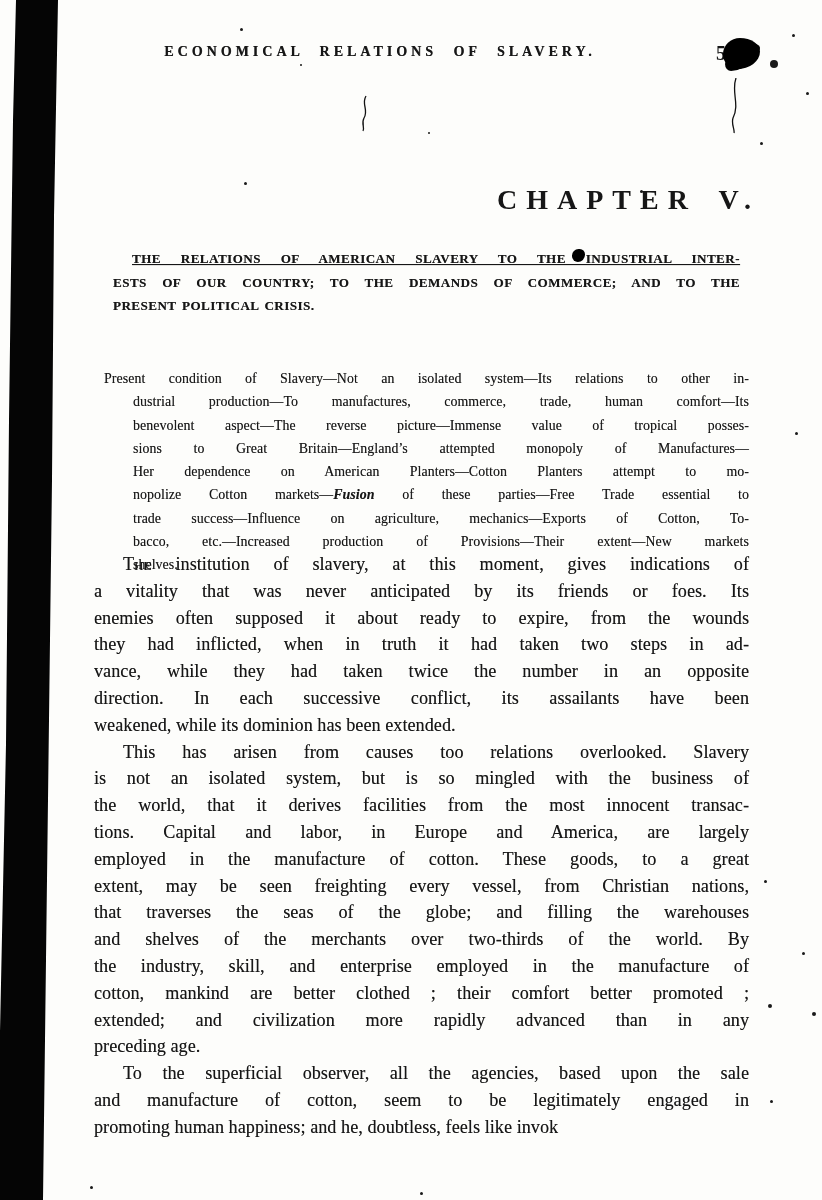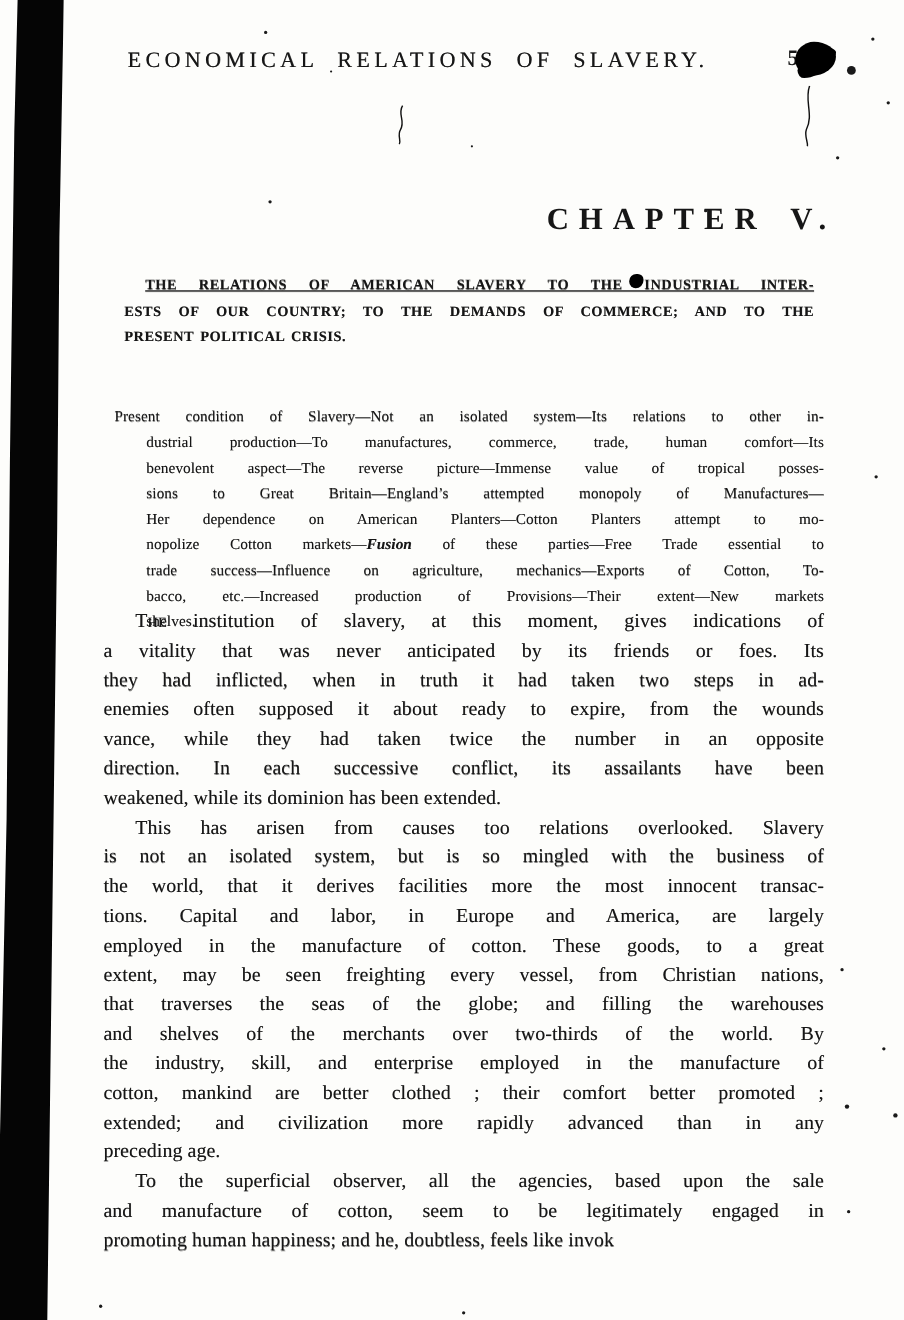--- a/index.html
+++ b/index.html
@@ -18,21 +18,21 @@
   
   .gutter {
     position: absolute; left: 0; top: 0;
     width: 60px; height: 1200px;
     background: #050505;
     clip-path: polygon(16px 0%, 58px 0%, 54px 18%, 52px 40%, 49px 60%, 46px 80%, 43px 100%, 0% 100%, 0% 86%, 6px 62%, 9px 35%, 13px 10%);
   }
   .running-header {
     position: absolute; top: 44px; left: 70px; width: 620px;
     text-align: center;
-    font-size: 20px; font-weight: 400;
+    font-size: 14px; font-weight: 700;
     letter-spacing: 4px; word-spacing: 9px;
     white-space: nowrap;
     text-shadow: 0.3px 0.3px 0 rgba(0,0,0,0.6);
   }
   .page-number {
     position: absolute; top: 42px; left: 716px;
     font-size: 20px; font-weight: 700;
     letter-spacing: 2px;
   }
   .blot-pagenum {
@@ -118,29 +118,29 @@
     <div class="line hang">Her dependence on American Planters—Cotton Planters attempt to mo-</div>
     <div class="line hang"><span>nopolize Cotton markets—</span><span class="it">Fusion</span><span> of these parties—Free Trade essential to</span></div>
     <div class="line hang">trade success—Influence on agriculture, mechanics—Exports of Cotton, To-</div>
     <div class="line hang">bacco, etc.—Increased production of Provisions—Their extent—New markets</div>
     <div class="line hang last">shelves.</div>
   </div>
 
   <div class="body-text">
     <div class="line indent"><span class="sc">The</span><span> institution of slavery, at this moment, gives indications of</span></div>
     <div class="line">a vitality that was never anticipated by its friends or foes. Its</div>
+    <div class="line">enemies often supposed it about ready to expire, from the wounds</div>
     <div class="line">they had inflicted, when in truth it had taken two steps in ad-</div>
-    <div class="line">enemies often supposed it about ready to expire, from the wounds</div>
     <div class="line">vance, while they had taken twice the number in an opposite</div>
     <div class="line">direction. In each successive conflict, its assailants have been</div>
     <div class="line last">weakened, while its dominion has been extended.</div>
 
     <div class="line indent">This has arisen from causes too relations overlooked. Slavery</div>
     <div class="line">is not an isolated system, but is so mingled with the business of</div>
-    <div class="line">the world, that it derives facilities more the most innocent transac-</div>
+    <div class="line">the world, that it derives facilities from the most innocent transac-</div>
     <div class="line">tions. Capital and labor, in Europe and America, are largely</div>
     <div class="line">employed in the manufacture of cotton. These goods, to a great</div>
     <div class="line">extent, may be seen freighting every vessel, from Christian nations,</div>
     <div class="line">that traverses the seas of the globe; and filling the warehouses</div>
     <div class="line">and shelves of the merchants over two-thirds of the world. By</div>
     <div class="line">the industry, skill, and enterprise employed in the manufacture of</div>
     <div class="line">cotton, mankind are better clothed ; their comfort better promoted ;</div>
     <div class="line">extended; and civilization more rapidly advanced than in any</div>
     <div class="line last">preceding age.</div>
 

